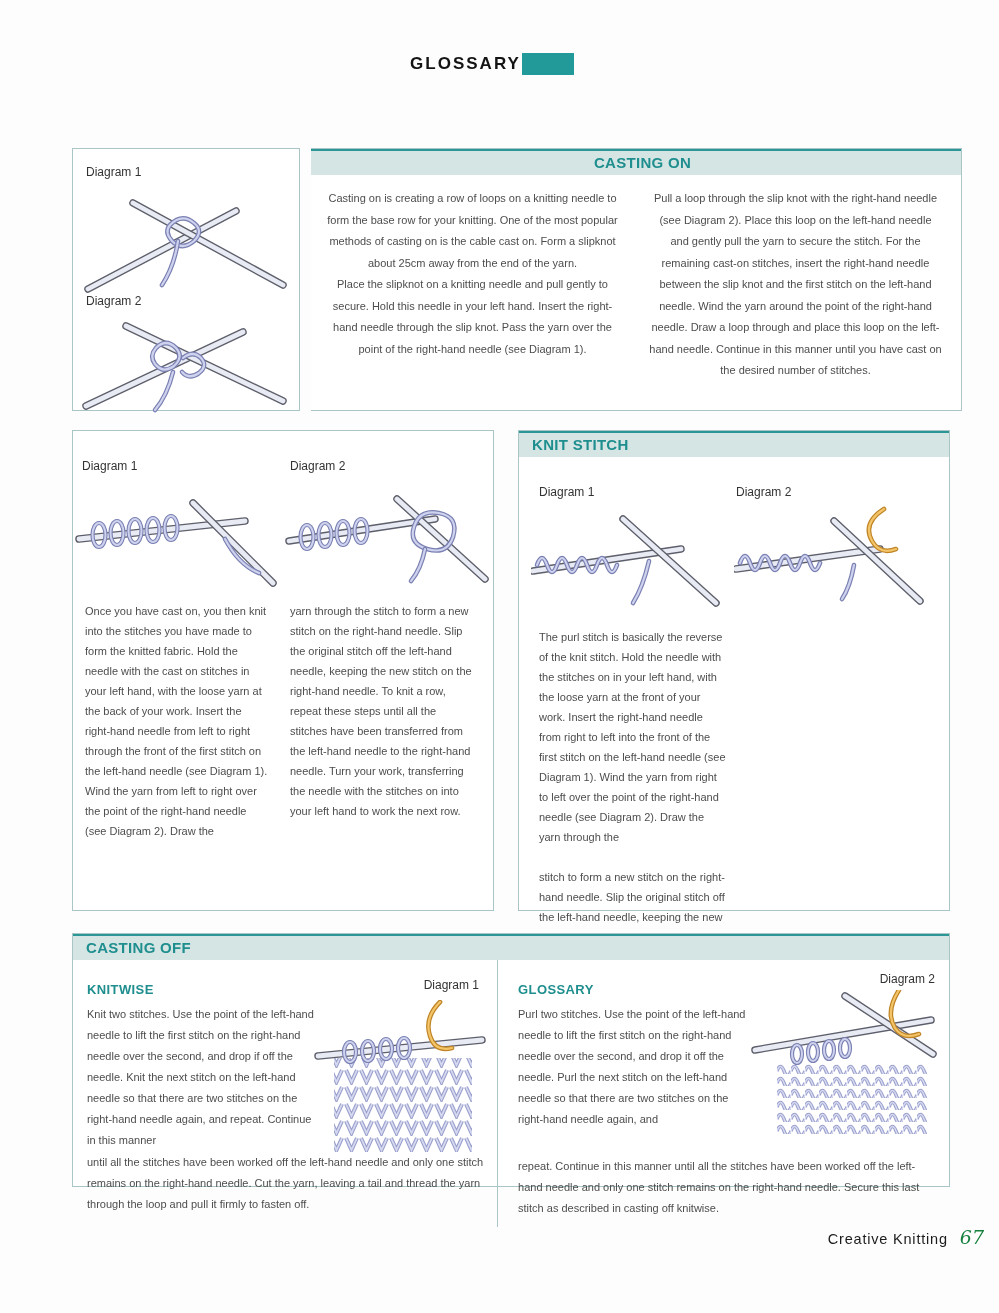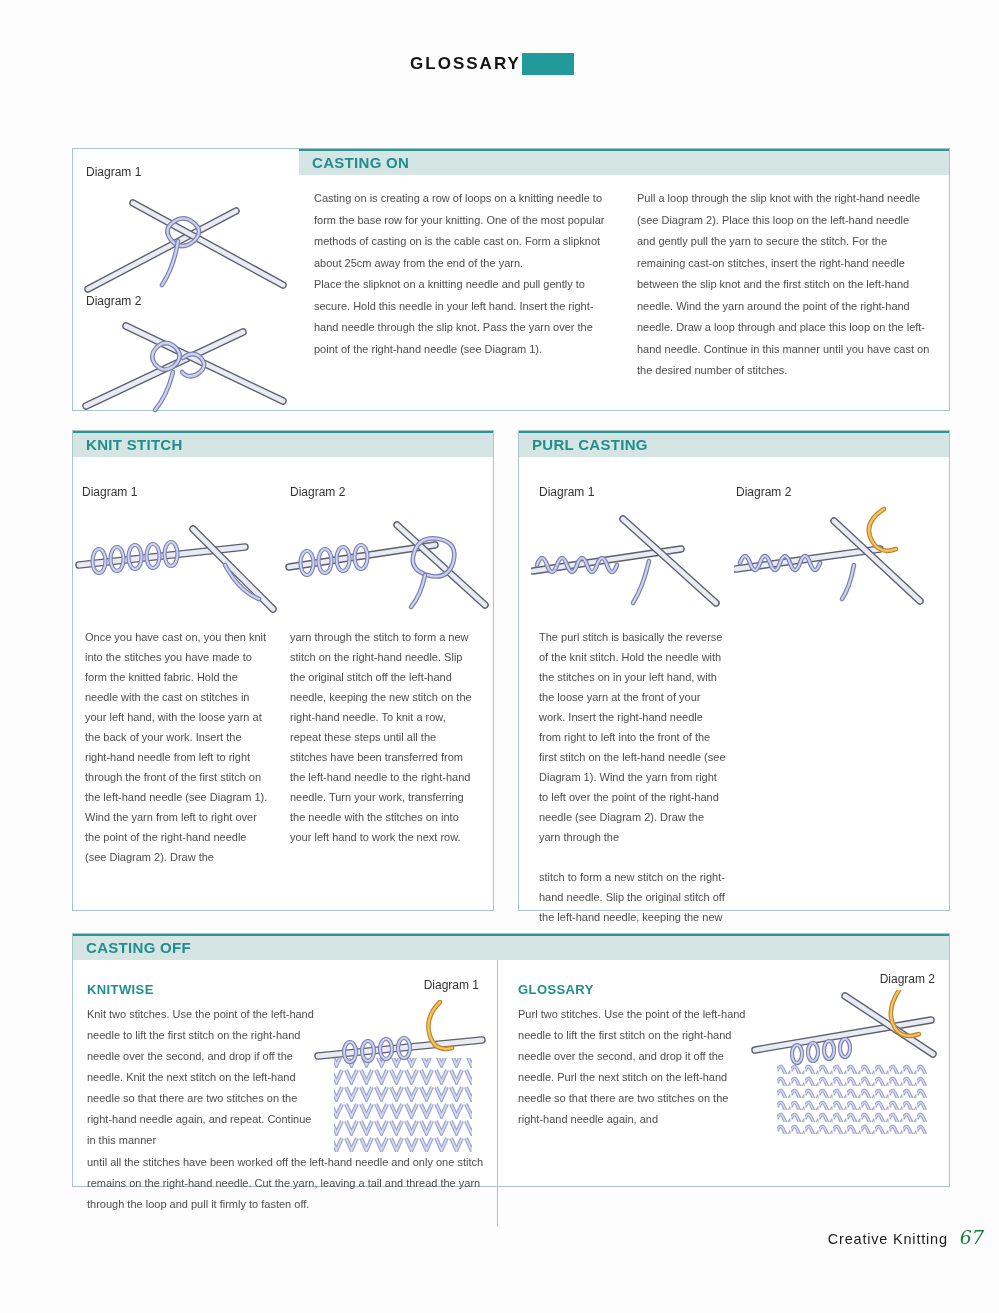--- a/index.html
+++ b/index.html
@@ -20,21 +20,21 @@
   .box { position:absolute; border:1px solid #a9c5c5; background:#fff; }
   .bar { height:26px; background:#d5e5e4; border-top:2px solid #2b9696;
          color:#1f8e8e; font-size:15px; font-weight:bold; letter-spacing:0.3px;
          line-height:23px; padding-left:13px; }
   .diag-label { font-size:12px; color:#333; }
   .body-text { font-size:11px; line-height:21.5px; color:#4d4d4d; white-space:pre-line; }
 
   
   .co-left { top:148px; left:72px; width:228px; height:263px; }
   .co-left .diag-label { position:absolute; left:13px; }
-  .co-right { top:148px; left:299px; width:651px; height:263px; border-left:none; }
+  .co-right { top:148px; left:311px; width:651px; height:263px; border-left:none;text-align:center; }
   .co-cols { display:flex; gap:30px; padding:13px 16px 0 15px; }
   .co-cols p { width:293px; }
 
   
   .kbox { top:430px; left:72px; width:422px; height:481px; }
   .pbox { top:430px; left:518px; width:432px; height:481px; }
   .stitch-diagrams { position:relative; height:170px; }
   .stitch-diagrams .diag-label { position:absolute; top:28px; }
   .stitch-cols { display:flex; padding:0 0 0 12px; gap:22px; }
   .stitch-cols p { width:183px; line-height:20px; }
@@ -112,21 +112,20 @@
 <div class="box co-right">
   <div class="bar">CASTING ON</div>
   <div class="co-cols">
     <p class="body-text">Casting on is creating a row of loops on a knitting needle to form the base row for your knitting. One of the most popular methods of casting on is the cable cast on. Form a slipknot about 25cm away from the end of the yarn.
 Place the slipknot on a knitting needle and pull gently to secure. Hold this needle in your left hand. Insert  the right-hand needle through the slip knot. Pass the yarn over the point of the right-hand needle (see Diagram 1).</p>
     <p class="body-text">Pull a loop through the slip knot with the right-hand needle (see Diagram 2). Place this loop on the left-hand needle and gently pull the yarn to secure the stitch. For the remaining cast-on stitches, insert the right-hand needle between the slip knot and the first stitch on the left-hand needle. Wind the yarn around the point of the right-hand needle. Draw a loop through and place this loop on the left-hand needle. Continue in this manner until you have cast on the desired number of stitches.</p>
   </div>
 </div>
 
 <div class="box kbox">
-  <div class="bar">KNIT STITCH</div>
   <div class="stitch-diagrams">
     <span class="diag-label" style="left:9px;">Diagram 1</span>
     <svg width="205" height="110" viewBox="0 0 205 110" style="position:absolute;top:48px;left:2px;">
       <path class="no" d="M4,60 L170,42"></path>
         <path class="ni" d="M4,60 L170,42"></path>
       <ellipse class="eo" cx="24" cy="56" rx="6.5" ry="12"></ellipse>
         <ellipse class="ei" cx="24" cy="56" rx="6.5" ry="12"></ellipse>
       <ellipse class="eo" cx="42" cy="54" rx="6.5" ry="12"></ellipse>
         <ellipse class="ei" cx="42" cy="54" rx="6.5" ry="12"></ellipse>
       <ellipse class="eo" cx="60" cy="52" rx="6.5" ry="12"></ellipse>
@@ -160,21 +159,21 @@
         <path class="yi" d="M140,70 q-4,20 -14,32"></path>
     </svg>
   </div>
   <div class="stitch-cols">
     <p class="body-text">Once you have cast on, you then knit into the stitches you have made to form the knitted fabric. Hold the needle with the cast on stitches in your left hand, with the loose yarn at the back of your work. Insert the right-hand needle from left to right through the front of the first stitch on the left-hand needle (see Diagram 1). Wind the yarn from left to right over the point of the right-hand needle (see Diagram 2). Draw the</p>
     <p class="body-text">yarn through the stitch to form a new stitch on the right-hand needle. Slip the original stitch off the left-hand needle, keeping the new stitch on the right-hand needle. To knit a row, repeat these steps until all the stitches have been transferred from the left-hand needle to the right-hand needle. Turn your work, transferring the needle with the stitches on into your left hand to work the next row.</p>
   </div>
 </div>
 
 <div class="box pbox">
-  <div class="bar">PURL CASTING</div>
+  <div class="bar">KNIT STITCH</div>
   <div class="stitch-diagrams">
     <span class="diag-label" style="left:20px;">Diagram 1</span>
     <svg width="190" height="110" viewBox="0 0 190 110" style="position:absolute;top:48px;left:12px;">
       <path class="no" d="M2,66 L150,44"></path>
         <path class="ni" d="M2,66 L150,44"></path>
       <path class="yo" d="M6,60 q5,-14 10,0 q5,14 10,0 q5,-14 10,0 q5,14 10,0 q5,-14 10,0 q5,14 10,0 q5,-14 10,0 q5,14 10,0"></path>
       <path class="yi" d="M6,60 q5,-14 10,0 q5,14 10,0 q5,-14 10,0 q5,14 10,0 q5,-14 10,0 q5,14 10,0 q5,-14 10,0 q5,14 10,0"></path>
       <path class="no" d="M185,98 L92,14"></path>
         <path class="ni" d="M185,98 L92,14"></path>
       <path class="yo" d="M118,56 q-6,26 -16,42"></path>
@@ -250,20 +249,21 @@
           <ellipse class="ei" cx="80" cy="60" rx="5" ry="9"></ellipse>
         <ellipse class="eo" cx="96" cy="58" rx="5" ry="9"></ellipse>
           <ellipse class="ei" cx="96" cy="58" rx="5" ry="9"></ellipse>
         <path class="no" d="M184,64 L96,6"></path>
           <path class="ni" d="M184,64 L96,6"></path>
         <path class="oo" d="M150,0 q-14,22 -4,38 q8,12 24,6"></path>
         <path class="oi" d="M150,0 q-14,22 -4,38 q8,12 24,6"></path>
       </svg>
       <h3>GLOSSARY</h3>
       <p class="body-text narrow">Purl two stitches. Use the point of the left-hand needle to lift the first stitch on the right-hand needle over the second, and drop it off the needle. Purl the next stitch on the left-hand needle so that there are two stitches on the right-hand needle again, and</p>
+      <p class="body-text wide">repeat. Continue in this manner until all the stitches have been worked off the left-hand needle and only one stitch remains on the right-hand needle. Secure this last stitch as described in casting off knitwise.</p>
     </div>
   </div>
 </div>
 
 <div class="ftr">
   <span class="mag">Creative Knitting</span>
   <span class="pnum">67</span>
 </div>
 
 </body></html>

